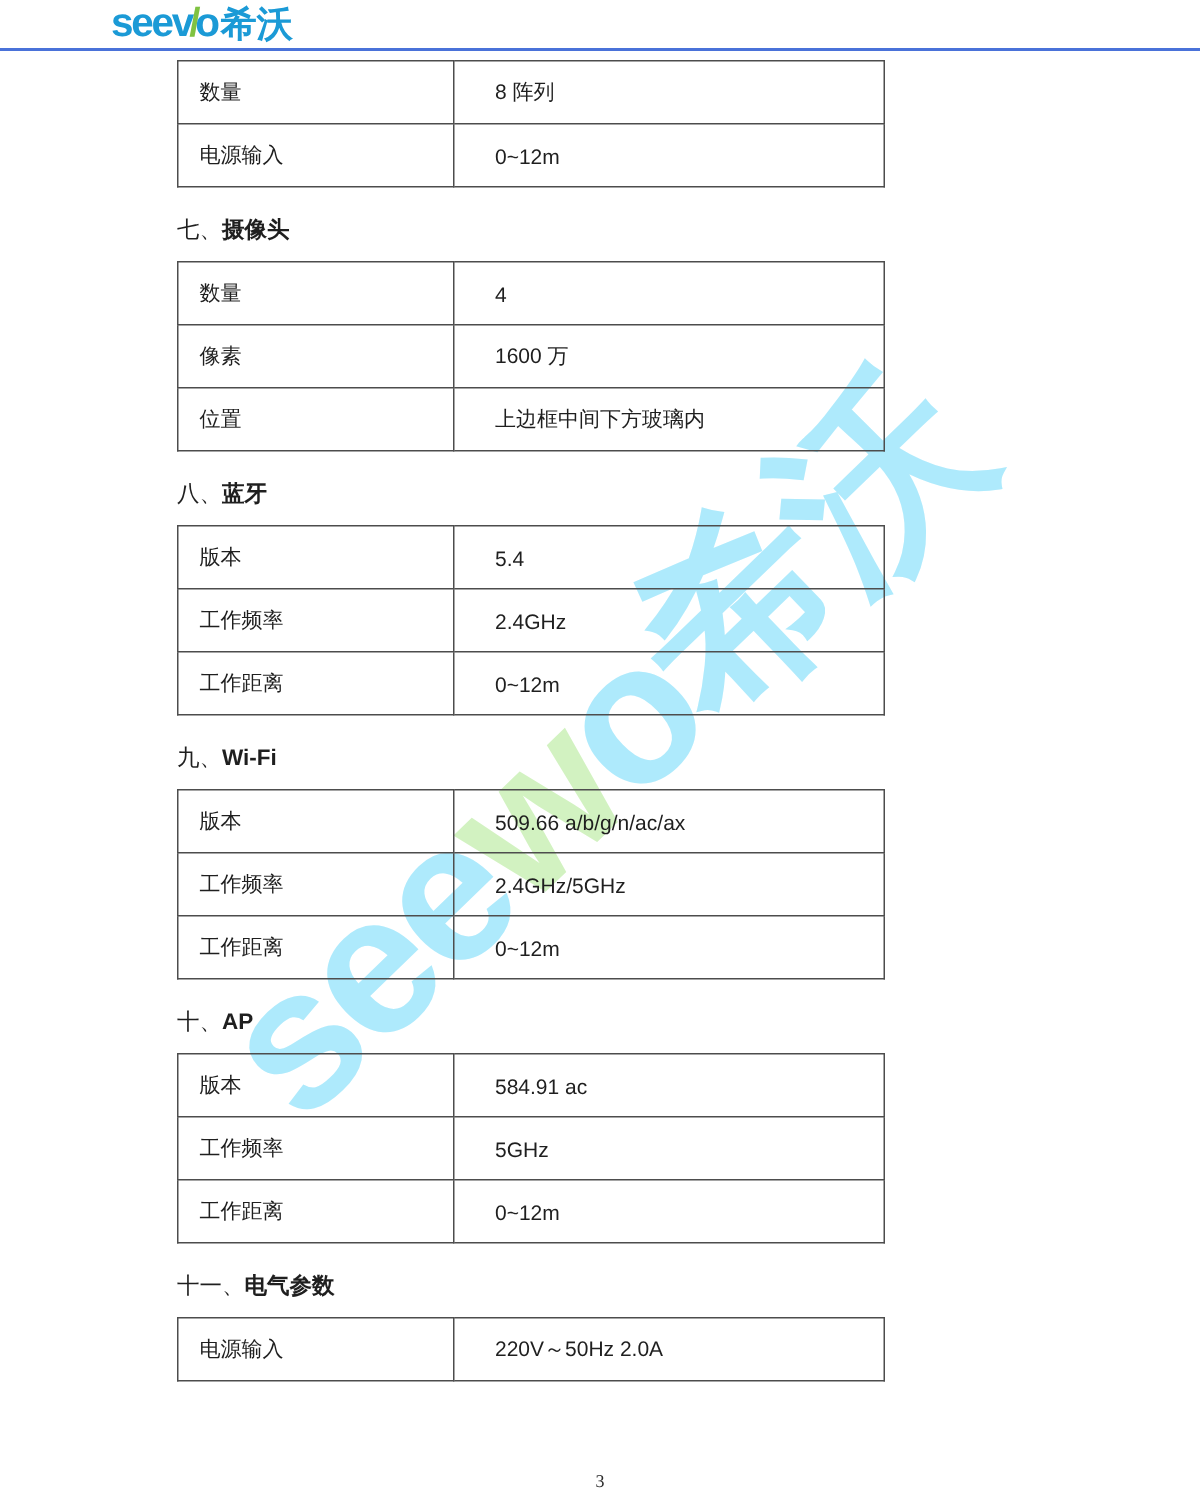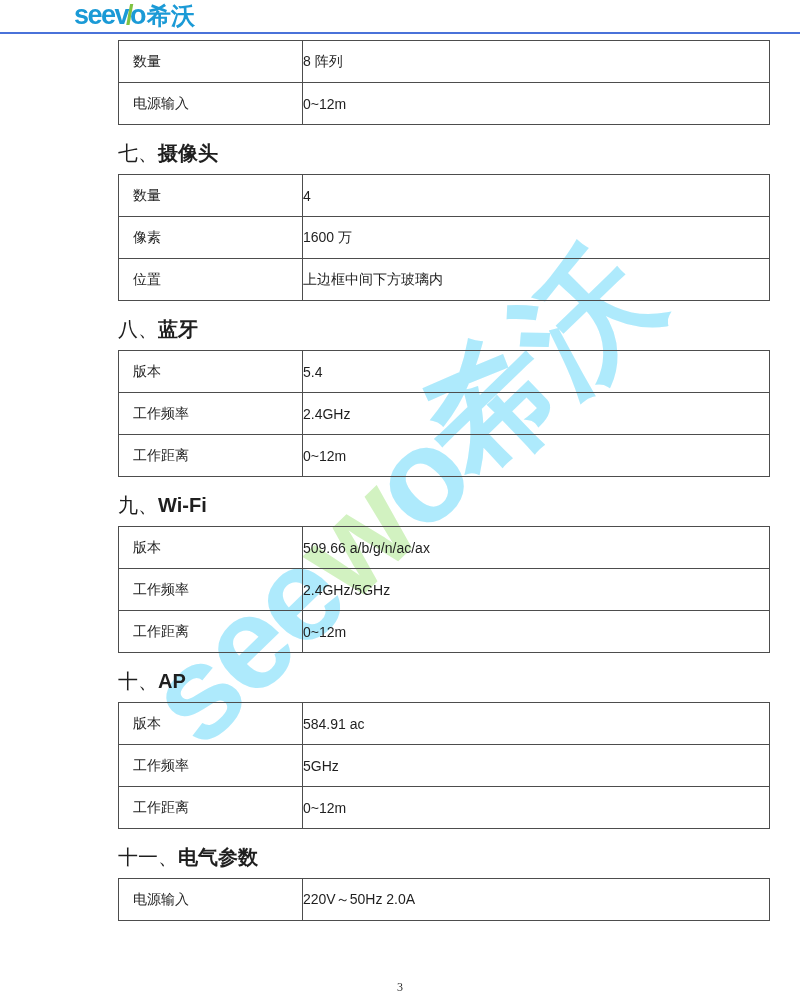--- a/index.html
+++ b/index.html
@@ -25,31 +25,31 @@
   .logo { position:absolute; left:74px; top:1px; font-weight:800; font-size:27px;
           letter-spacing:-1.5px; line-height:28px; white-space:nowrap;text-align:right; }
   .logo .lat   { color:#1b9ad6; }
   .logo .slash { color:#7fc241; margin:0 -2px; }
   .logo .cjk   { color:#1b9ad6; font-size:24px; letter-spacing:0; margin-left:2px; font-weight:700; }
   .header-rule { position:absolute; left:0; top:32px; width:800px; height:2px; background:#4a72d9; }
 
   
   .content { position:absolute; left:118px; top:0; width:544px; z-index:1; }
 
-  table.spec { width:652px; border-collapse:collapse; table-layout:fixed;
+  table.spec { width:472px; border-collapse:collapse; table-layout:fixed;
                background:transparent; }
   table.spec td { border:1px solid #4d4d4d; height:42px; vertical-align:middle;
                   font-size:14px; color:#1f1f1f; }
   td.c-label { width:184px; padding-left:14px; }
-  td.c-value { }
+  td.c-value { padding-left:27px; }
 
   .intro-table { margin-top:40px; }
   .sec-table   { margin-top:12px; }
 
-  .sec-head { margin-top:20px; font-size:20px; line-height:17px; white-space:nowrap; }
+  .sec-head { margin-top:20px; font-size:15px; line-height:17px; white-space:nowrap; }
   .sec-num   { font-weight:400; }
   .sec-title { font-weight:700; }
   .sec-title.wide-gap { }
 
   
   .page-number { position:absolute; left:0; top:980px; width:800px; text-align:center;
                  font-family:"Liberation Serif","DejaVu Serif",serif;
                  font-size:12px; color:#2b2b2b; z-index:1; }
 </style>
 </head>

